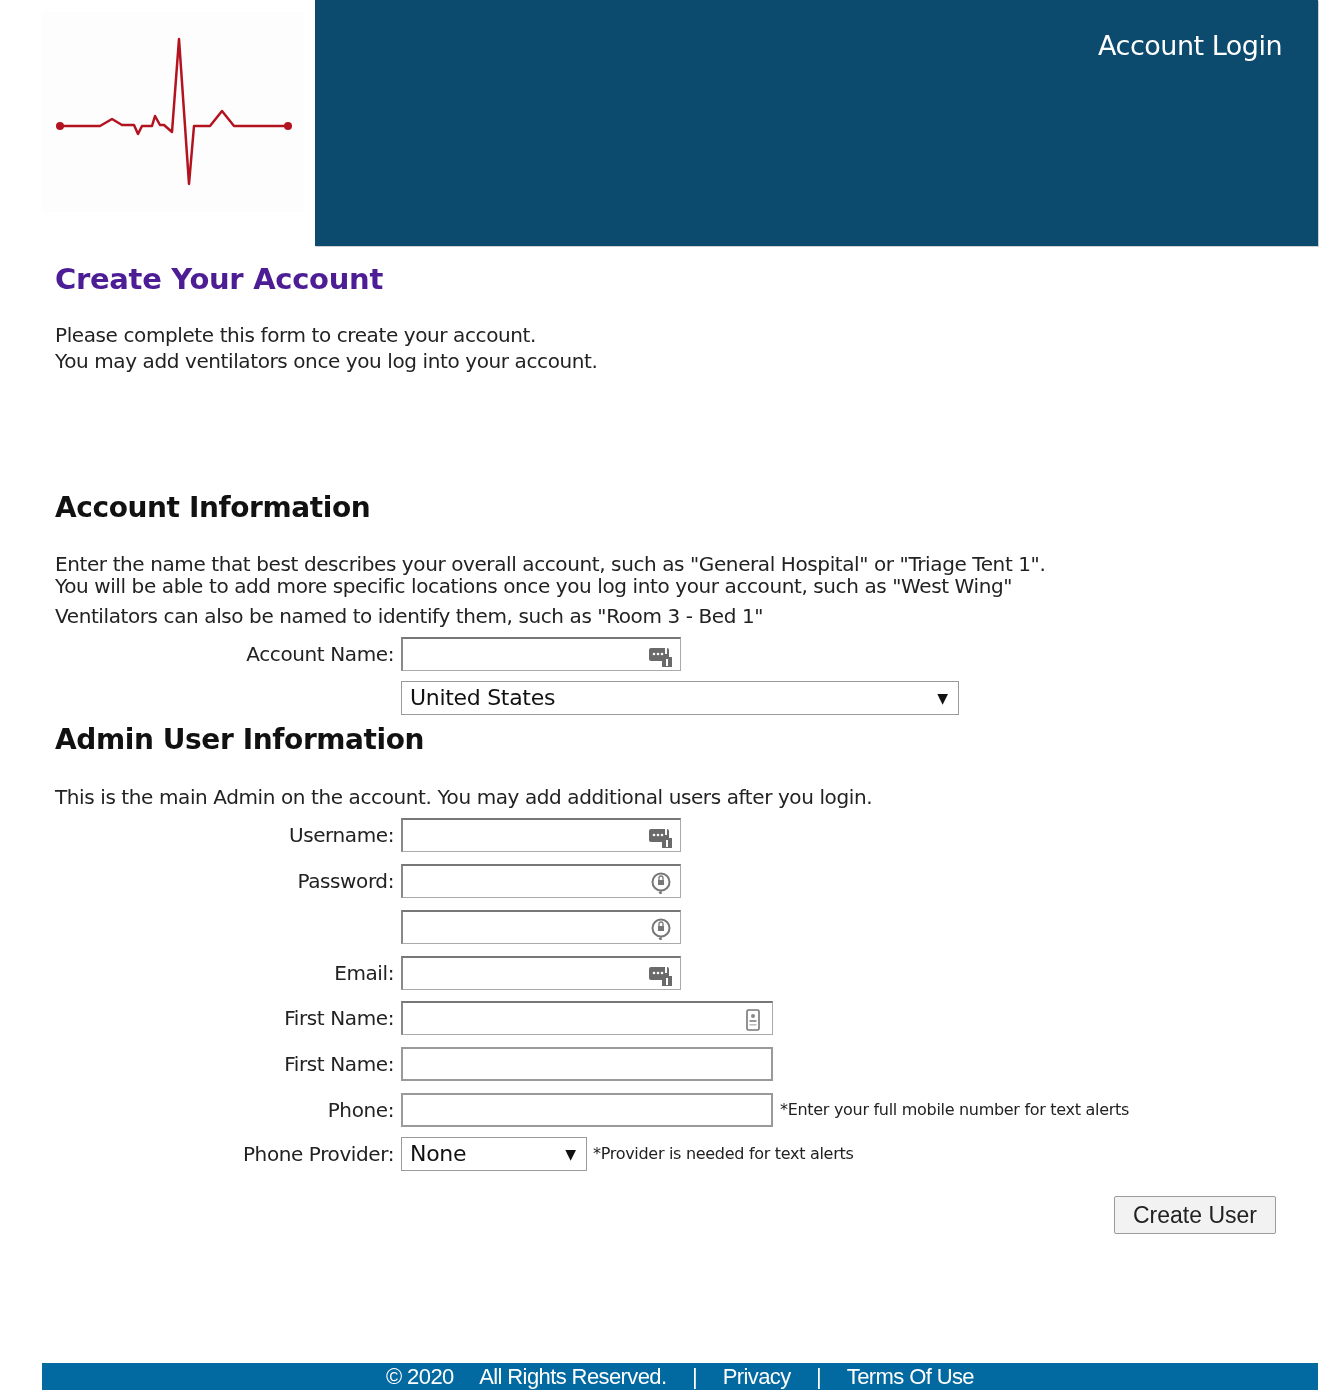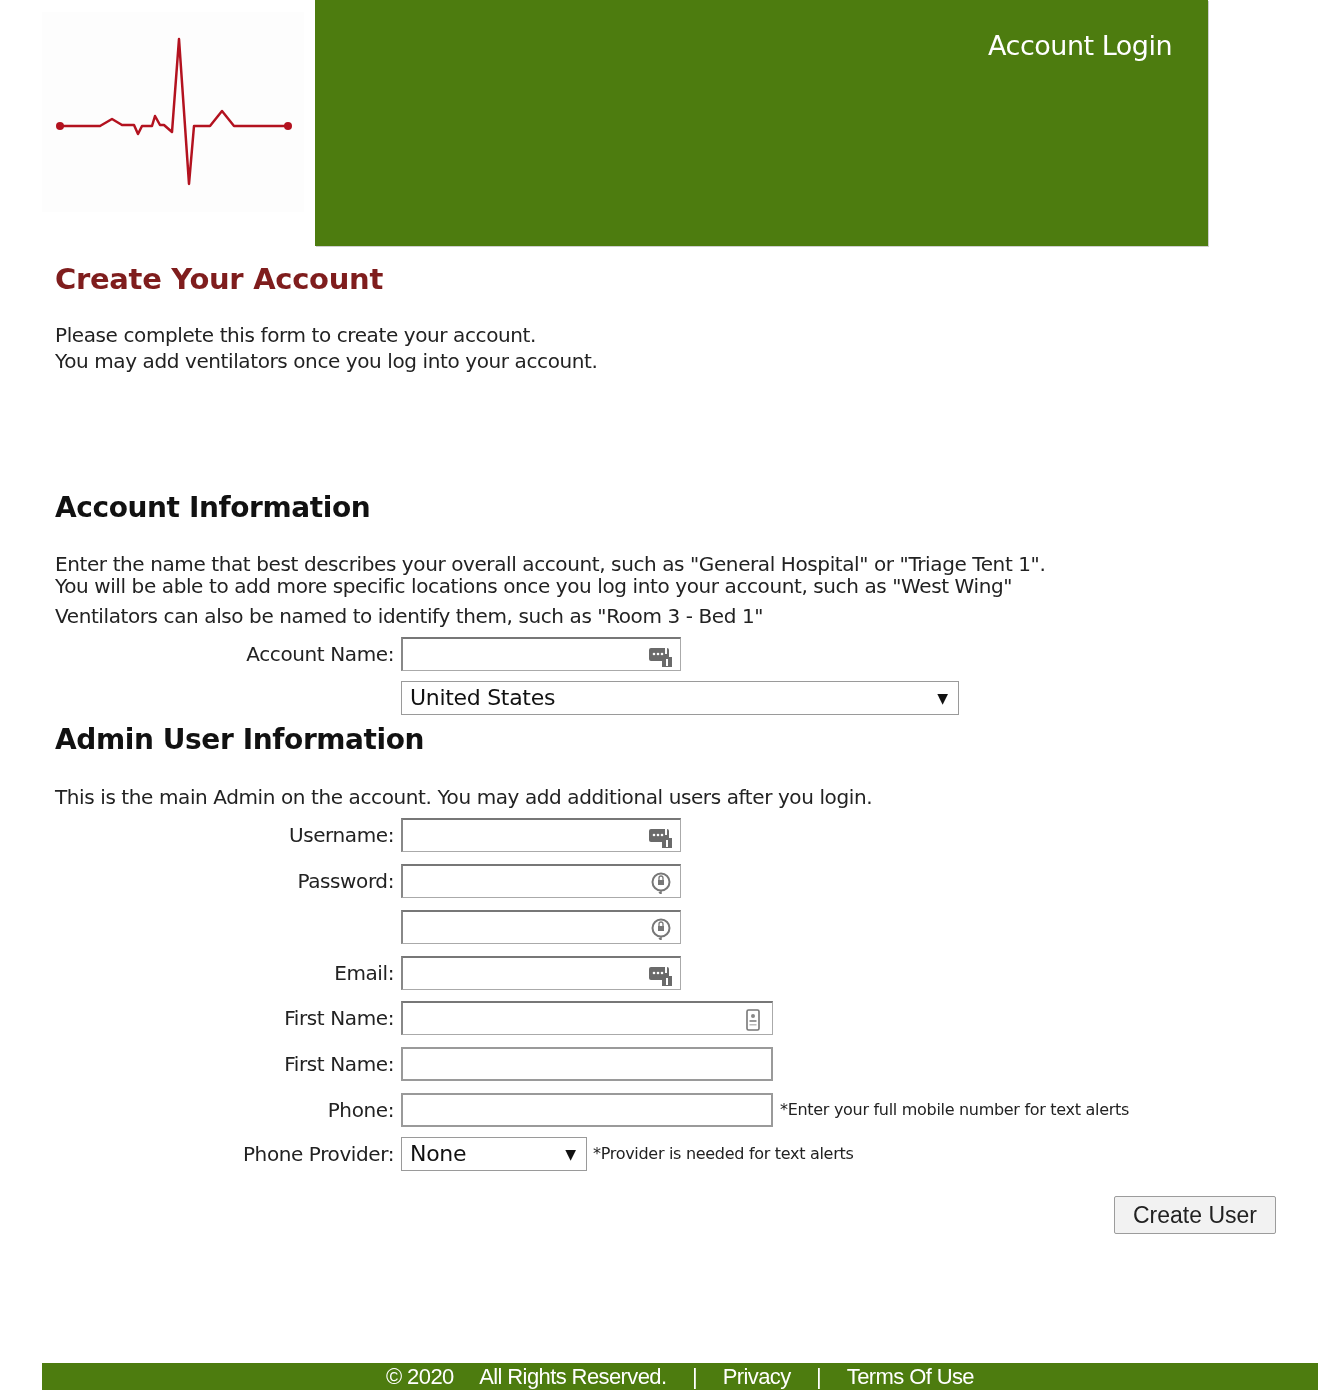--- a/index.html
+++ b/index.html
@@ -7,31 +7,31 @@
     width:1324px; height:1390px; position:relative; overflow:hidden;
     background:#ffffff; color:#1a1a1a;
     font-family:"DejaVu Sans", sans-serif;
   }
   .logo-box {
     position:absolute; left:42px; top:12px; width:262px; height:200px;
     background:#fdfdfd;
   }
   .logo-box svg { position:absolute; left:0; top:0; }
   .header-band {
-    position:absolute; left:315px; top:0; width:893px; height:246px;
-    background:#4d7c0f; box-shadow:1px 1px 0 #cfcfcf;
+    position:absolute; left:315px; top:0; width:1003px; height:246px;
+    background:#0c4a6e; box-shadow:1px 1px 0 #cfcfcf;
   }
   .account-login {
     position:absolute; right:36px; top:30px;
     color:#ffffff; font-size:27px; letter-spacing:-0.5px;
     text-decoration:none; cursor:pointer;
   }
   .h1 {
     position:absolute; left:55px; top:262px; margin:0;
-    font-size:29px; font-weight:bold; letter-spacing:-0.3px; color:#7f1d1d;
+    font-size:29px; font-weight:bold; letter-spacing:-0.3px; color:#4c1d95;
   }
   .h2 {
     position:absolute; left:55px; margin:0;
     font-size:28px; font-weight:bold; letter-spacing:-0.4px; color:#111;
   }
   .para {
     position:absolute; left:55px; margin:0;
     font-size:20px; line-height:26px; letter-spacing:-0.4px; color:#222;
   }
   .row { position:absolute; left:0; height:34px; }
@@ -68,21 +68,21 @@
     position:absolute; top:0; line-height:34px; font-size:16px; letter-spacing:-0.3px; color:#222;
   }
   .create-btn {
     position:absolute; left:1114px; top:1196px; width:162px; height:38px;
     background:#f2f2f2; border:1px solid #9c9c9c; border-radius:2px;
     font-family:"Liberation Sans", sans-serif; font-size:23px; color:#222;
     cursor:pointer; padding:0;
   }
   .footer {
     position:absolute; left:42px; top:1363px; width:1276px; height:27px;
-    background:#4d7c0f; color:#fff; text-align:center;
+    background:#0369a1; color:#fff; text-align:center;
     font-family:"Liberation Sans", sans-serif; font-size:22px; line-height:28px;
     letter-spacing:-0.6px;
   }
   .footer span { margin:0 10px; }
   .footer a { color:#fff; text-decoration:none; cursor:pointer; margin:0 10px; }
 </style>
 </head>
 <body>
 
 <div class="logo-box">

